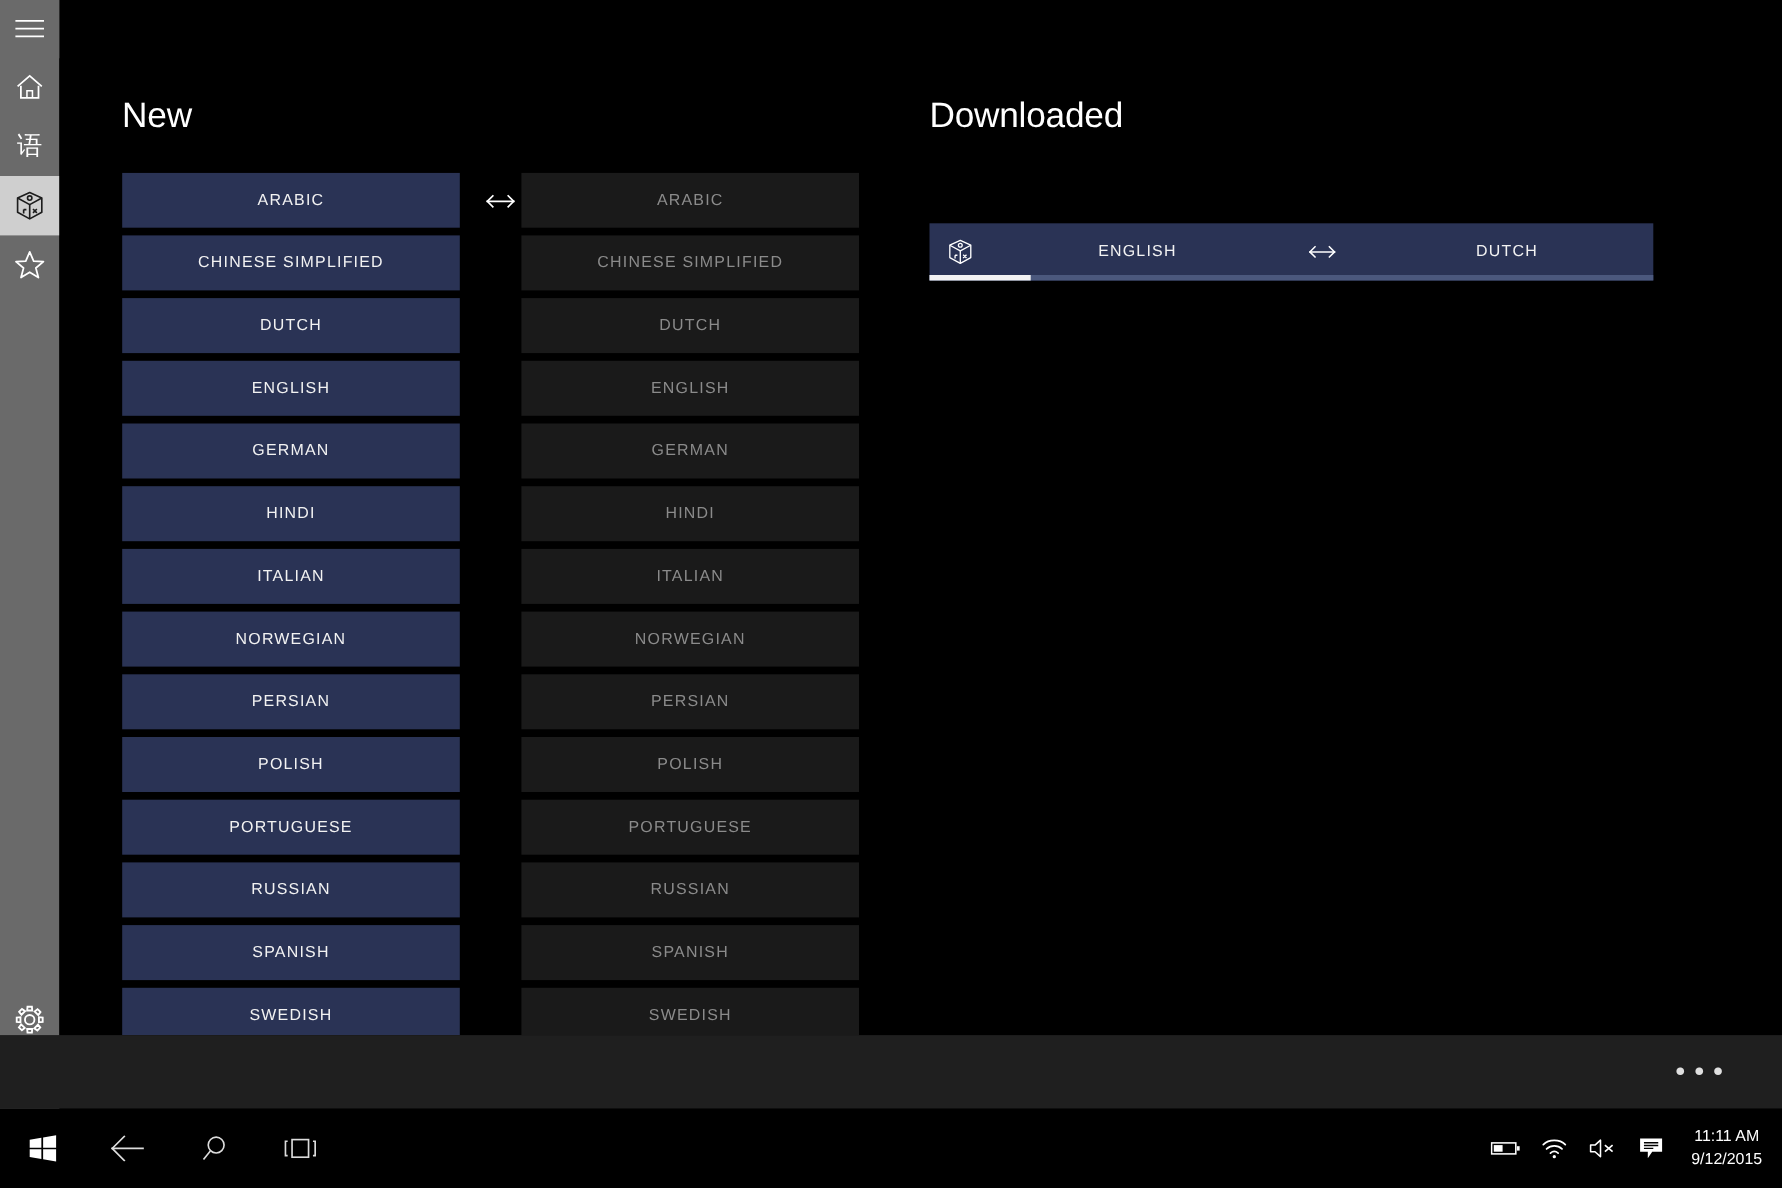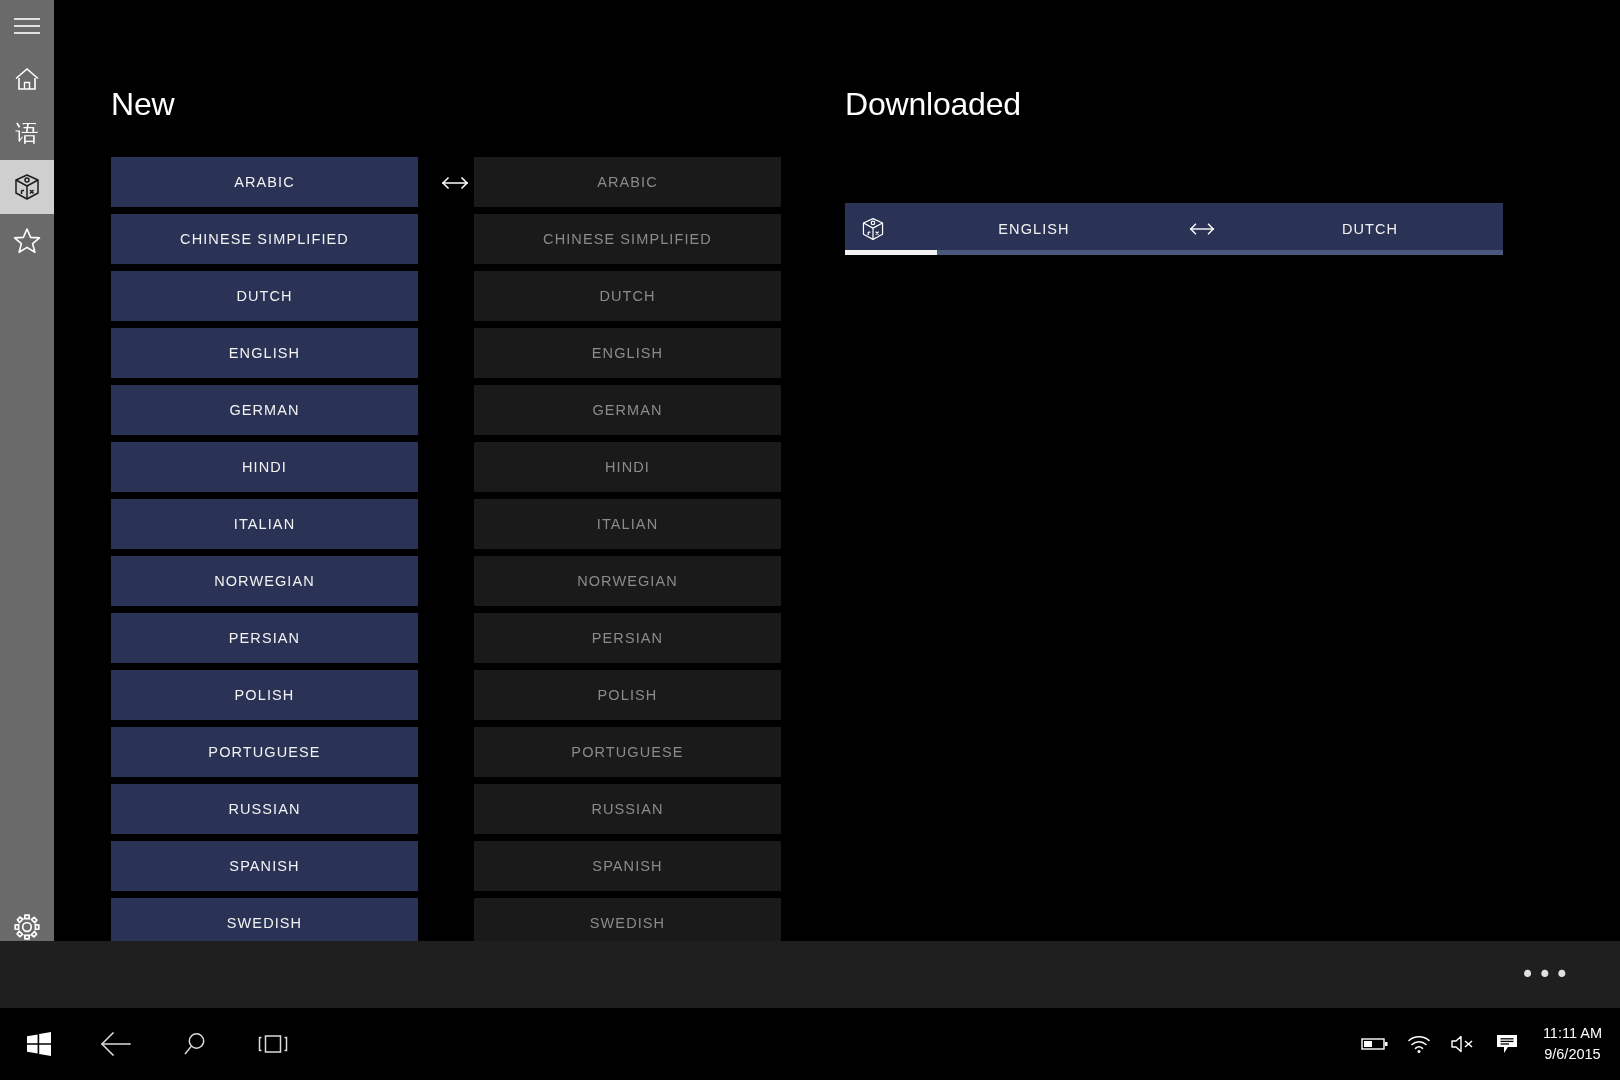--- a/index.html
+++ b/index.html
@@ -386,18 +386,18 @@
         <g stroke="#000000" stroke-width="1.3">
           <line x1="5.5" y1="5.8" x2="18.5" y2="5.8"></line>
           <line x1="5.5" y1="8.4" x2="18.5" y2="8.4"></line>
           <line x1="5.5" y1="11" x2="14" y2="11"></line>
         </g>
       </svg>
     </div>
 
     <div id="tb-clock">
       <span>11:11 AM</span>
-      <span>9/6/2015</span>
+      <span>9/12/2015</span>
     </div>
 
   </div>
 
 </div>
 
 </body></html>

